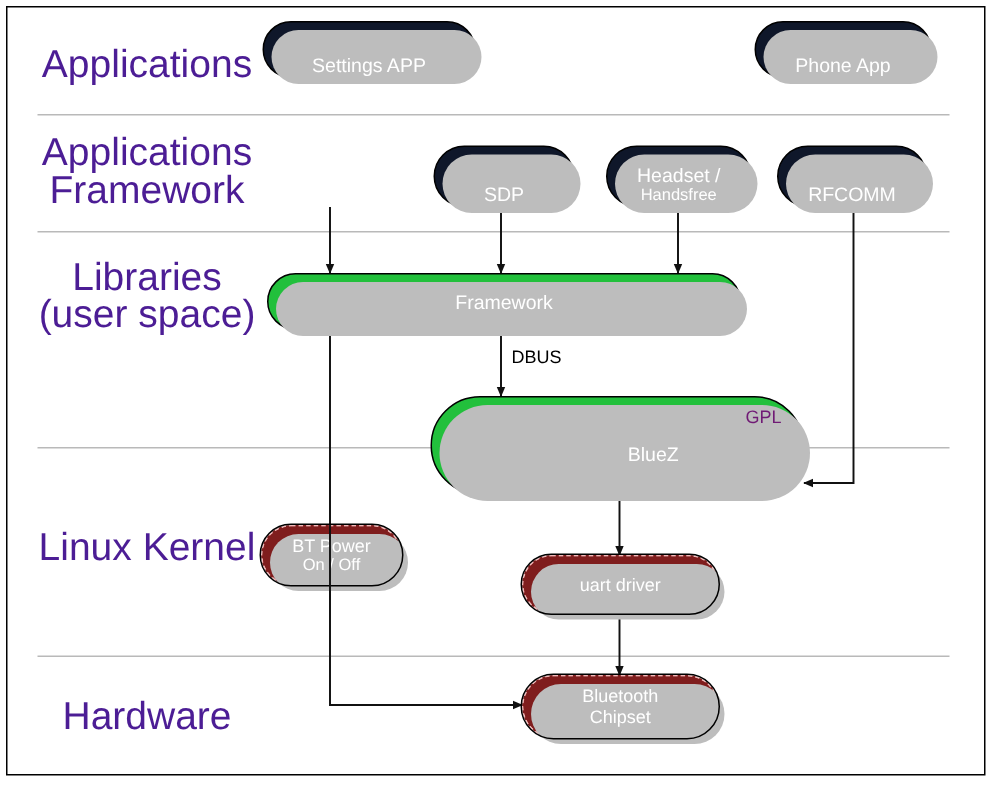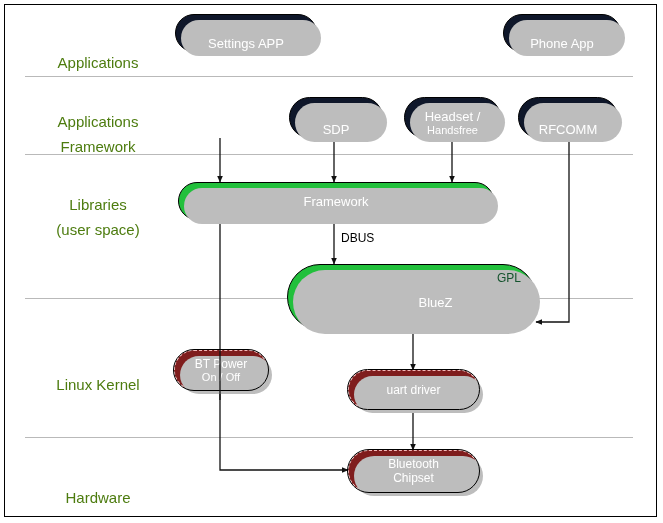--- a/index.html
+++ b/index.html
@@ -28,27 +28,26 @@
   }
   
   .sep {
     position: absolute;
     height: 1px;
     background: #b9b9b9;
   }
   
   .layer-label {
     position: absolute;
-    color: #4d7c0f;
-    font-size: 15px;
+    color: #4c1d95;
+    font-size: 26px;
     line-height: 25px;
     text-align: center;
     white-space: pre-line;
     letter-spacing: 0px;
-    margin-top: 20px;
   }
   
   .node {
     position: absolute;
     box-sizing: border-box;
     display: flex;
     flex-direction: column;
     align-items: center;
     justify-content: center;
     color: #ffffff;
@@ -93,21 +92,21 @@
     line-height: 13px;
   }
   .lbl-small {
     font-size: 12px;
     line-height: 14px;
   }
   .corner-tag {
     position: absolute;
     right: 14px;
     top: 6px;
-    color: #14532d;
+    color: #701a75;
     font-size: 12px;
     line-height: 14px;
   }
   
   #wires {
     position: absolute;
     left: 0;
     top: 0;
     width: 663px;
     height: 523px;

